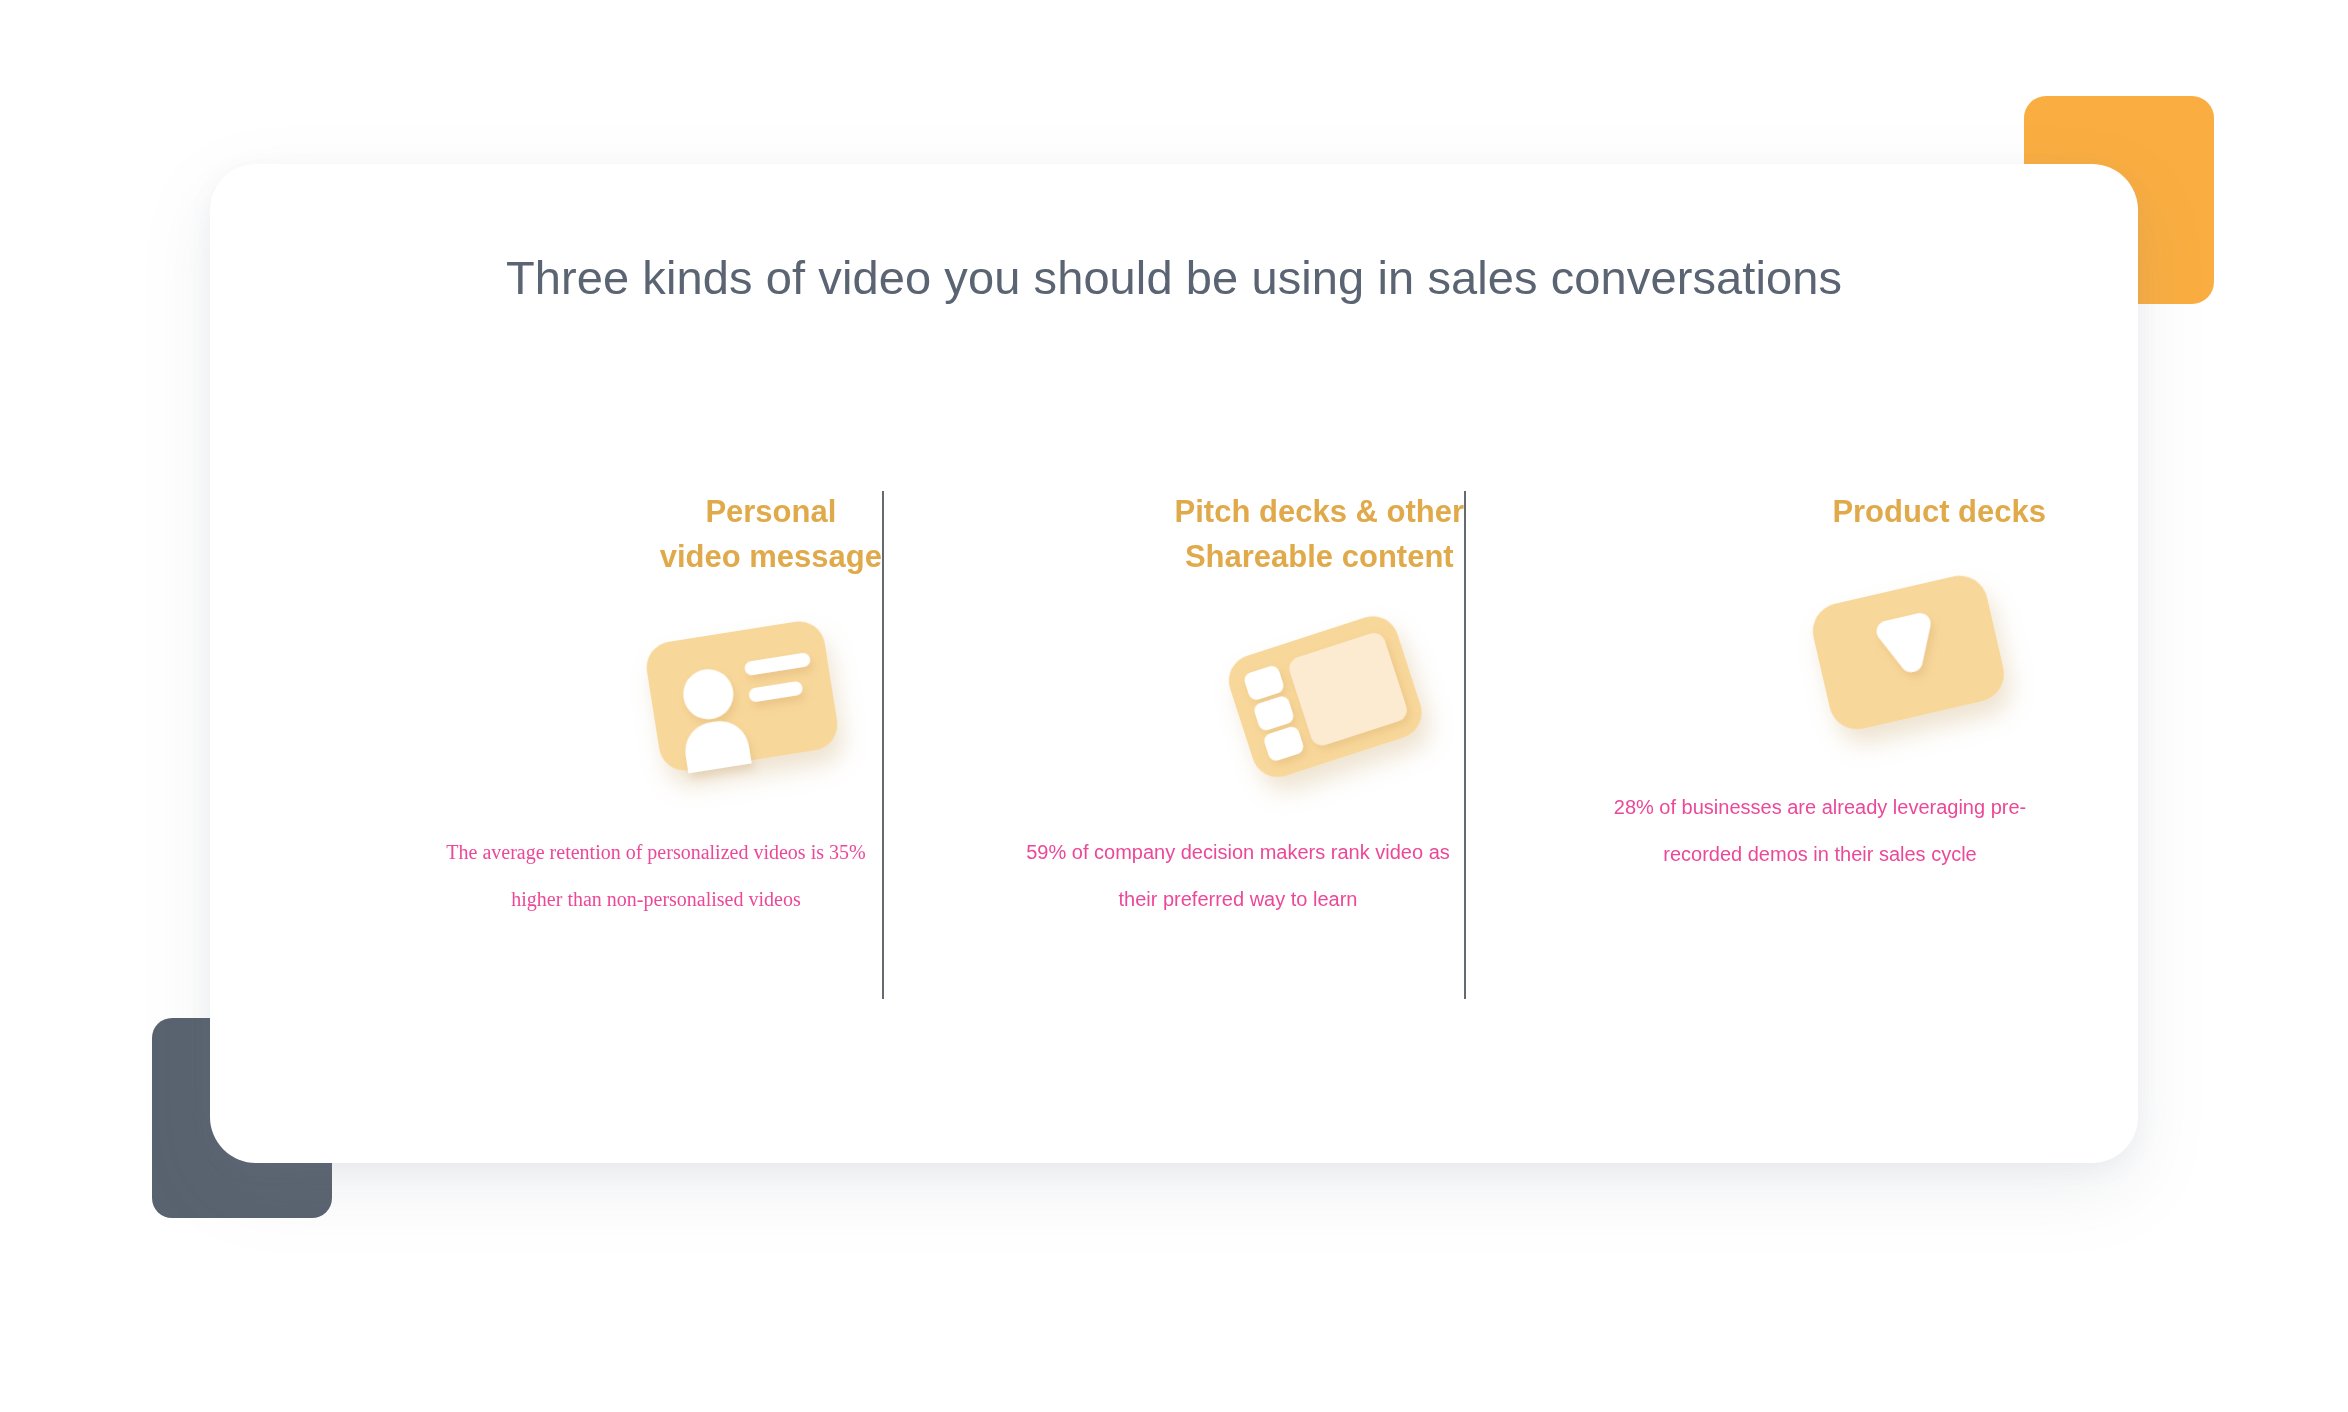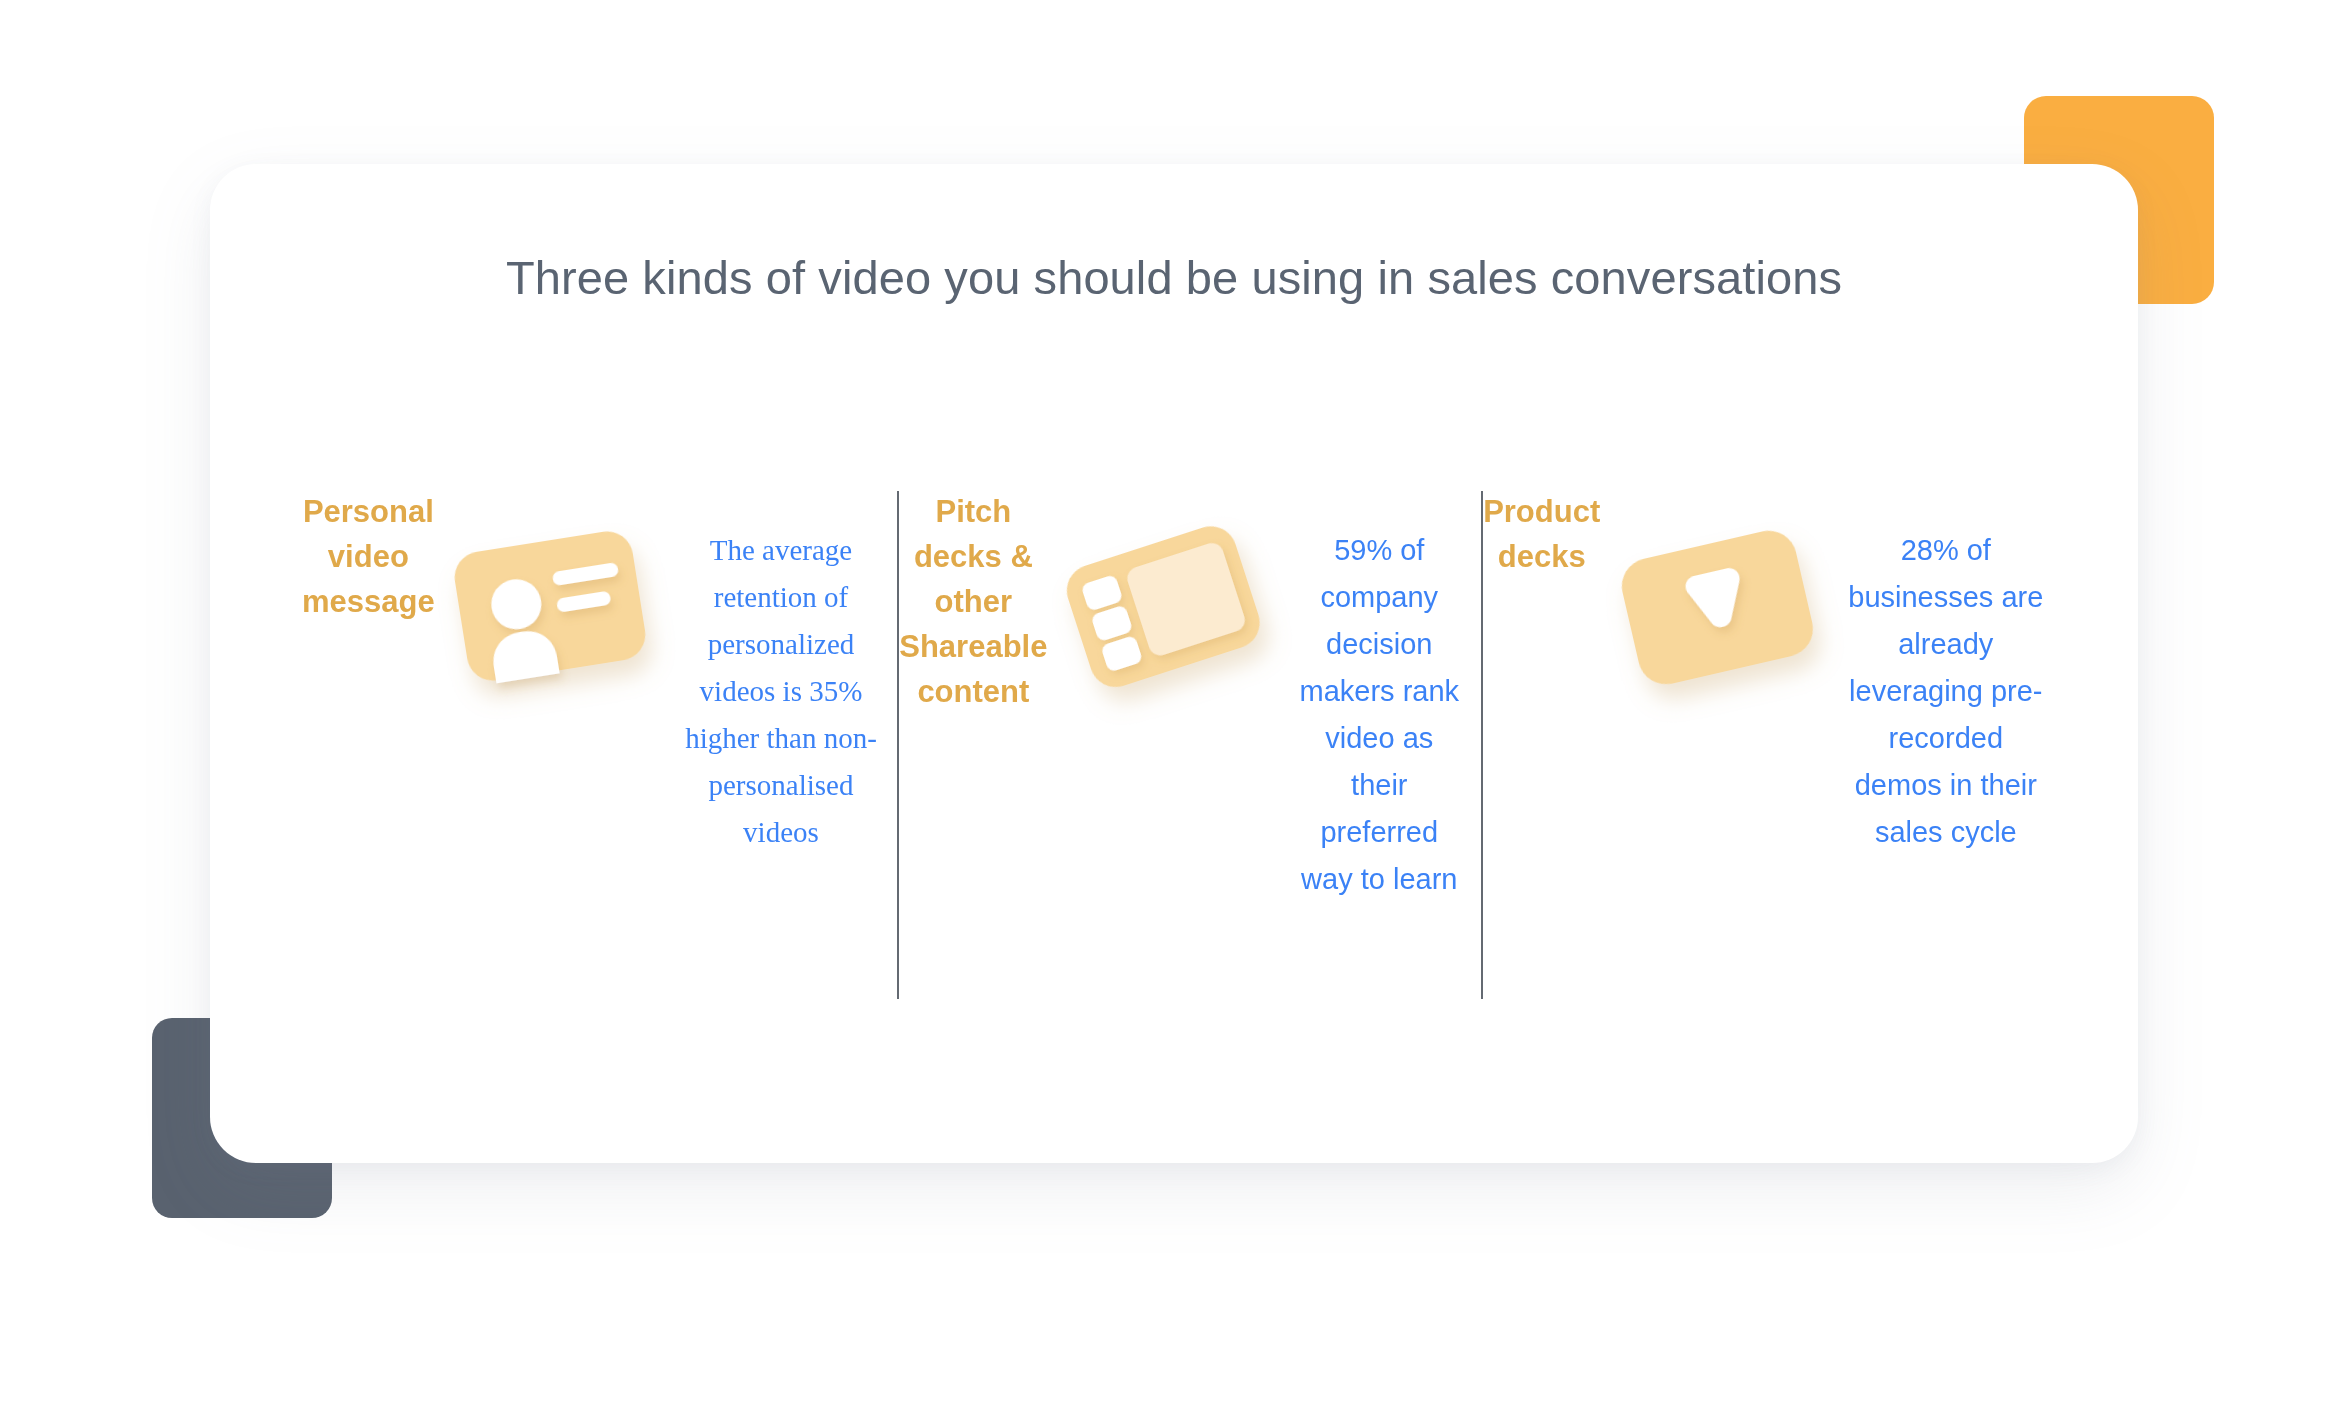--- a/index.html
+++ b/index.html
@@ -77,22 +77,22 @@
     top: 325px;
     width: 1744px;
     display: flex;
     flex-direction: row;
     align-items: flex-start;
   }
   .column {
     position: relative;
     flex: 1 1 0;
     display: flex;
-    flex-direction: row;
-    align-items: flex-start;
+    flex-direction: column;
+    align-items: flex-end;
   }
   .divider {
     flex: 0 0 2px;
     width: 2px;
     height: 508px;
     background: #646A72;
     align-self: flex-start;
     margin-top: 2px;
   }
 
@@ -114,25 +114,25 @@
     display: flex;
     align-items: center;
     justify-content: center;
   }
   .icon-wrap svg {
     display: block;
     overflow: visible;
   }
 
   .col-body {
-    font-size: 29px;
+    font-size: 20px;
     line-height: 47px;
-    color: #3b82f6;
+    color: #ec4899;
     text-align: center;
-    margin: 12px;
+    margin: 0;
     padding: 0 6px;
     max-width: 440px;
   }
 
   
   .col-1 .col-body { margin-top: 38px; font-family: Liberation Serif, serif; }
   .col-2 .col-body { margin-top: 38px; }
   .col-3 .col-body { margin-top: 38px; }
 </style>
 </head>

